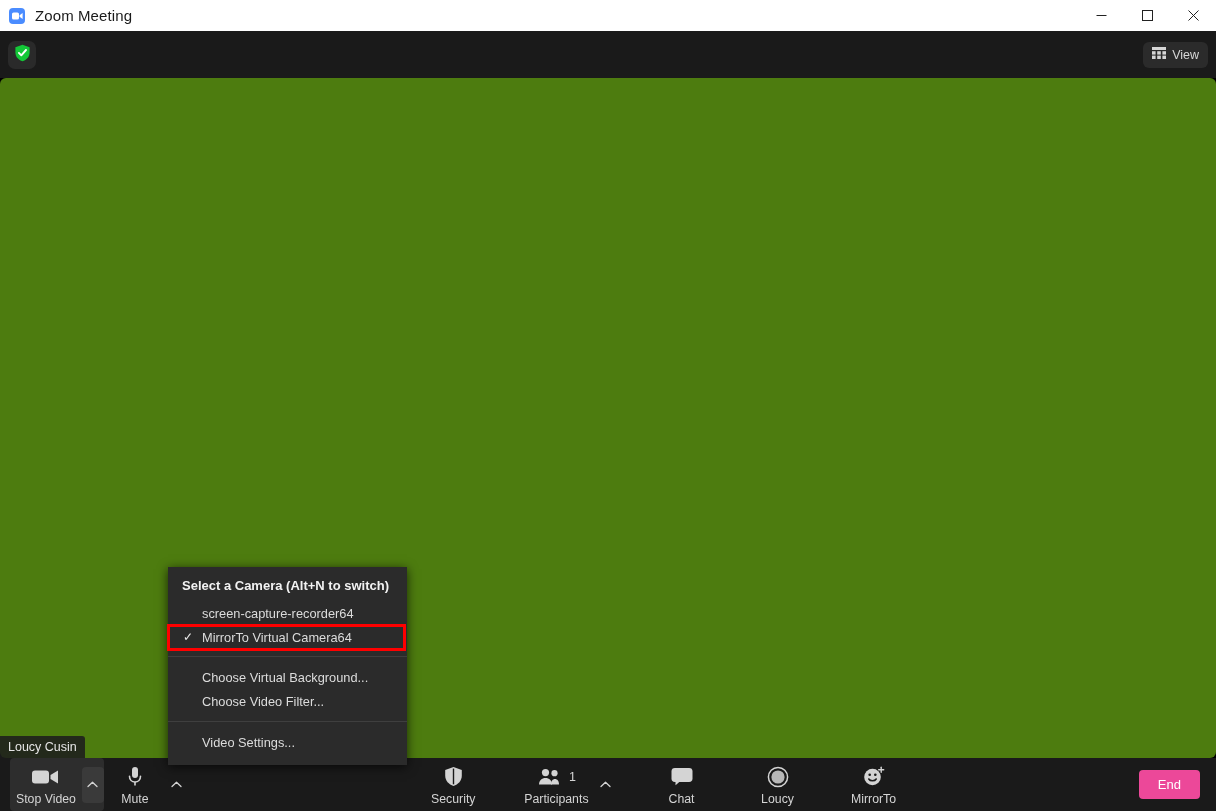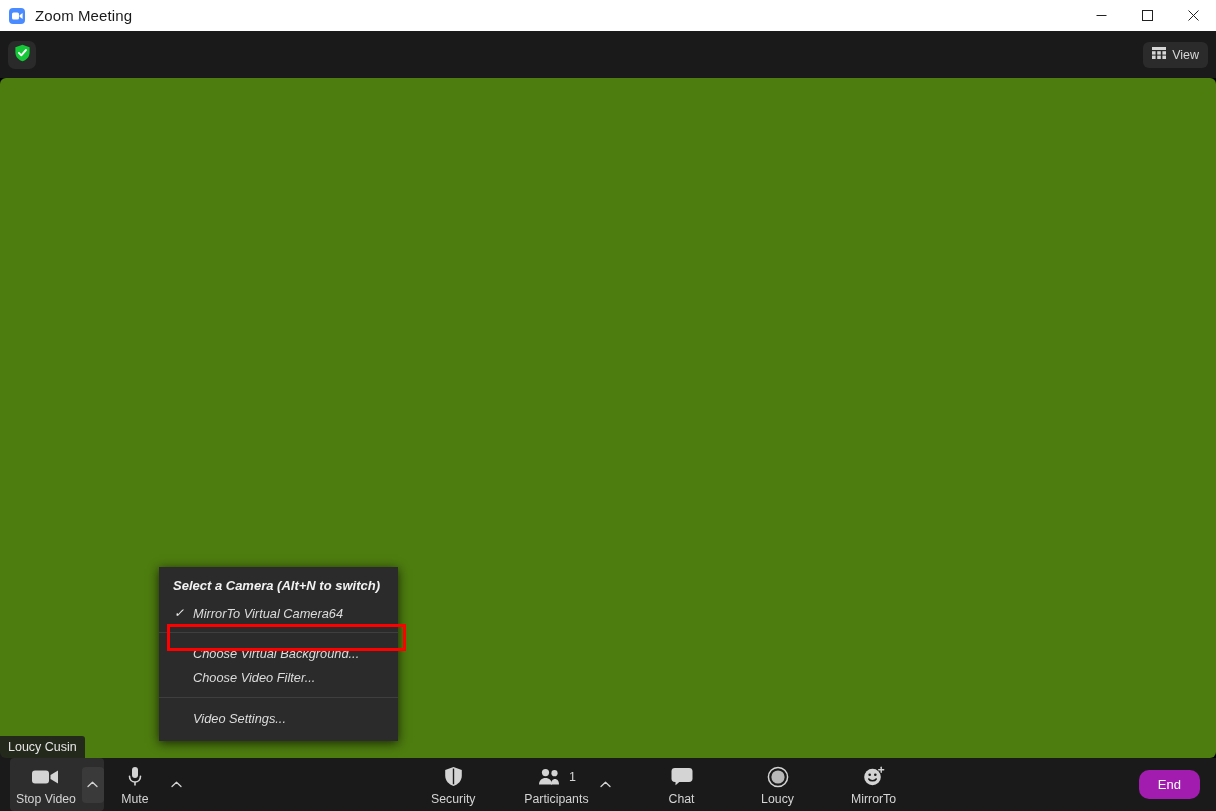--- a/index.html
+++ b/index.html
@@ -75,27 +75,26 @@
     height: 22px; padding: 0 8px 0 8px;
     background: rgba(30,30,30,0.88);
     color: #e6e6e6; font-size: 12.5px;
     display: flex; align-items: center;
     border-radius: 0 3px 0 0;
   }
 
   
   .cam-menu {
     position: absolute;
-    left: 159px; top: 567px;
+    left: 168px; top: 567px;
     width: 239px;
     background: #2b2b2b;
     box-shadow: 0 2px 10px rgba(0,0,0,.7);
     padding: 6px 0 0 0;
     z-index: 40;
-    font-style: italic;
   }
   .menu-header {
     padding: 5px 14px 7px 14px;
     font-size: 13px; font-weight: bold;
     color: #f2f2f2;
   }
   .menu-item {
     position: relative;
     height: 24px;
     display: flex; align-items: center;
@@ -164,25 +163,25 @@
   .caret-btn.lit { background: #3a3a3a; }
 
   .group { display: flex; align-items: center; }
   .group.hl { background: #2d2d2d; border-radius: 4px; }
 
   .pcount {
     font-size: 12.5px; color: #d4d4d4; margin-left: 4px;
   }
 
   .end-btn {
-    background: #a21caf;
+    background: #ec4899;
     color: #ffffff;
     font-size: 13px;
     padding: 7px 19px;
-    border-radius: 10px;
+    border-radius: 4px;
     border: none;
     font-family: "Liberation Sans", sans-serif;
   }
 
   .share-icon-box {
     width: 26px; height: 22px;
     background: #2ecc5a; border-radius: 4px;
     display: flex; align-items: center; justify-content: center;
   }
 </style>
@@ -245,20 +244,24 @@
   </div>
 
   <div class="stage">
     <div class="name-tag">Loucy Cusin</div>
   </div>
 
   <div class="cam-menu">
     <div class="menu-header">Select a Camera (Alt+N to switch)</div>
 
     <div class="menu-group head">
+      <div class="menu-item">
+        <span class="check"></span>
+        <span>screen-capture-recorder64</span>
+      </div>
       <div class="menu-item selected">
         <span class="check">✓</span>
         <span>MirrorTo Virtual Camera64</span>
       </div>
     </div>
 
     <div class="menu-sep"></div>
 
     <div class="menu-group">
       <div class="menu-item">

